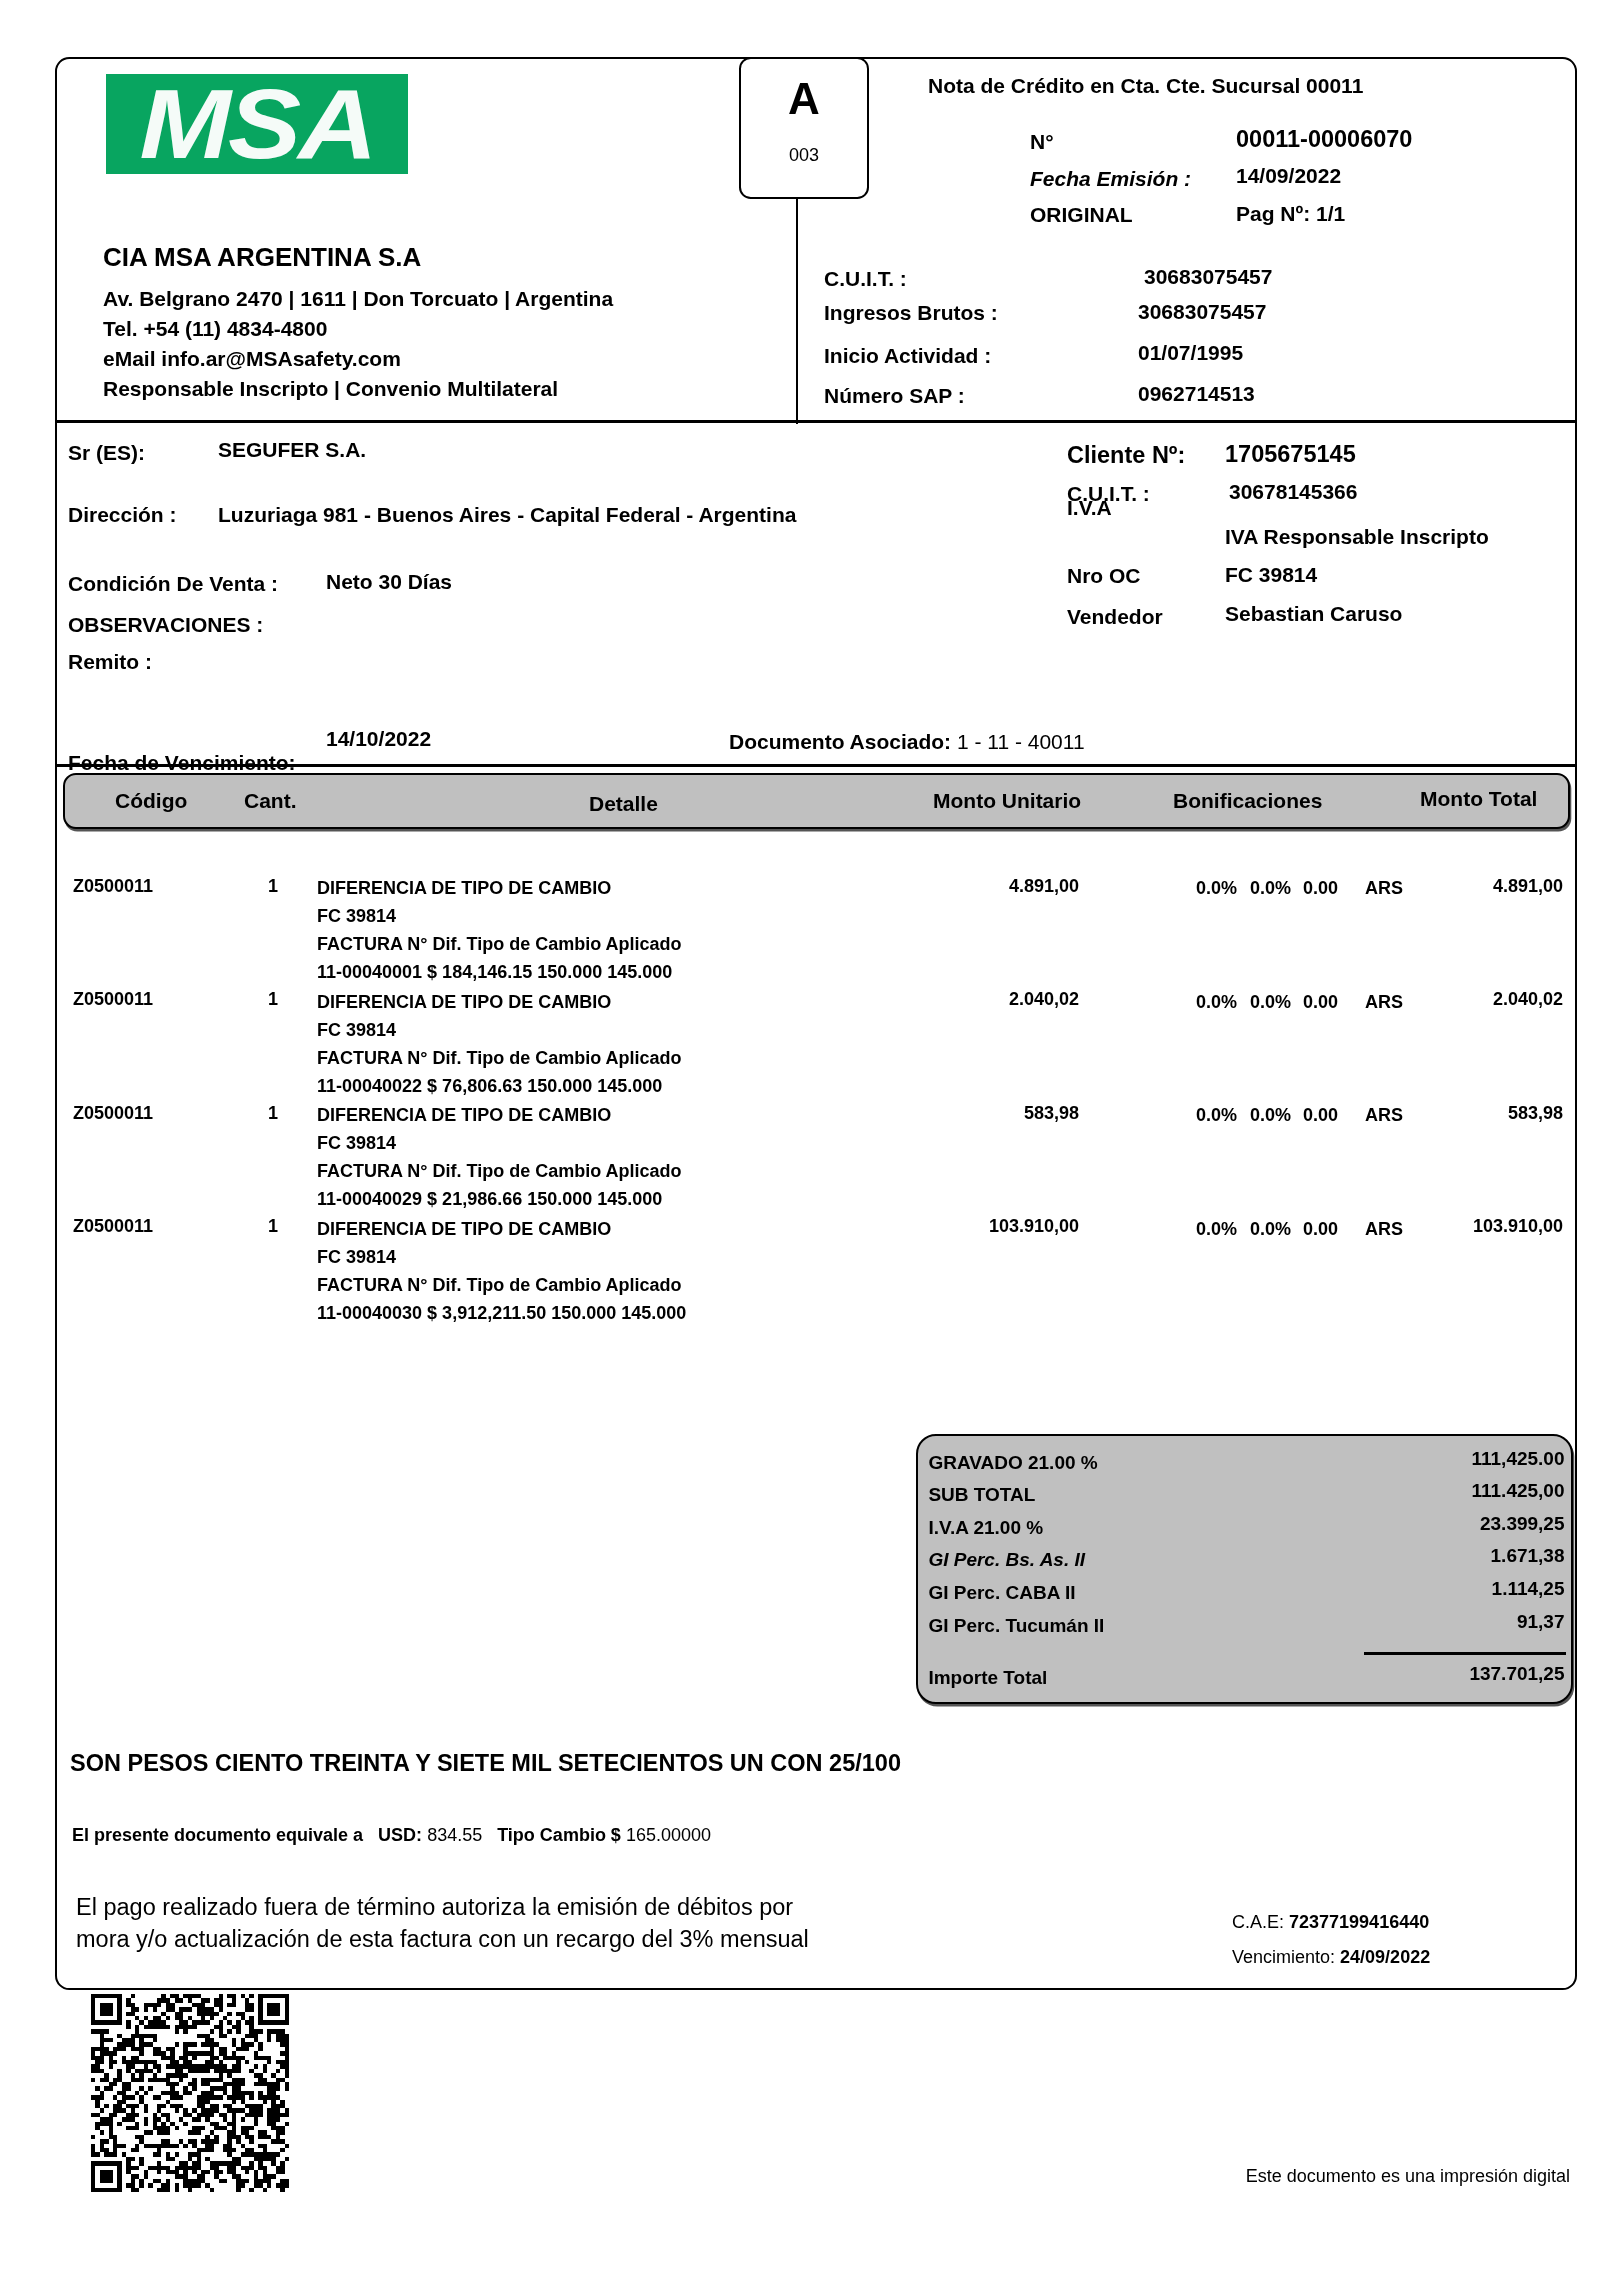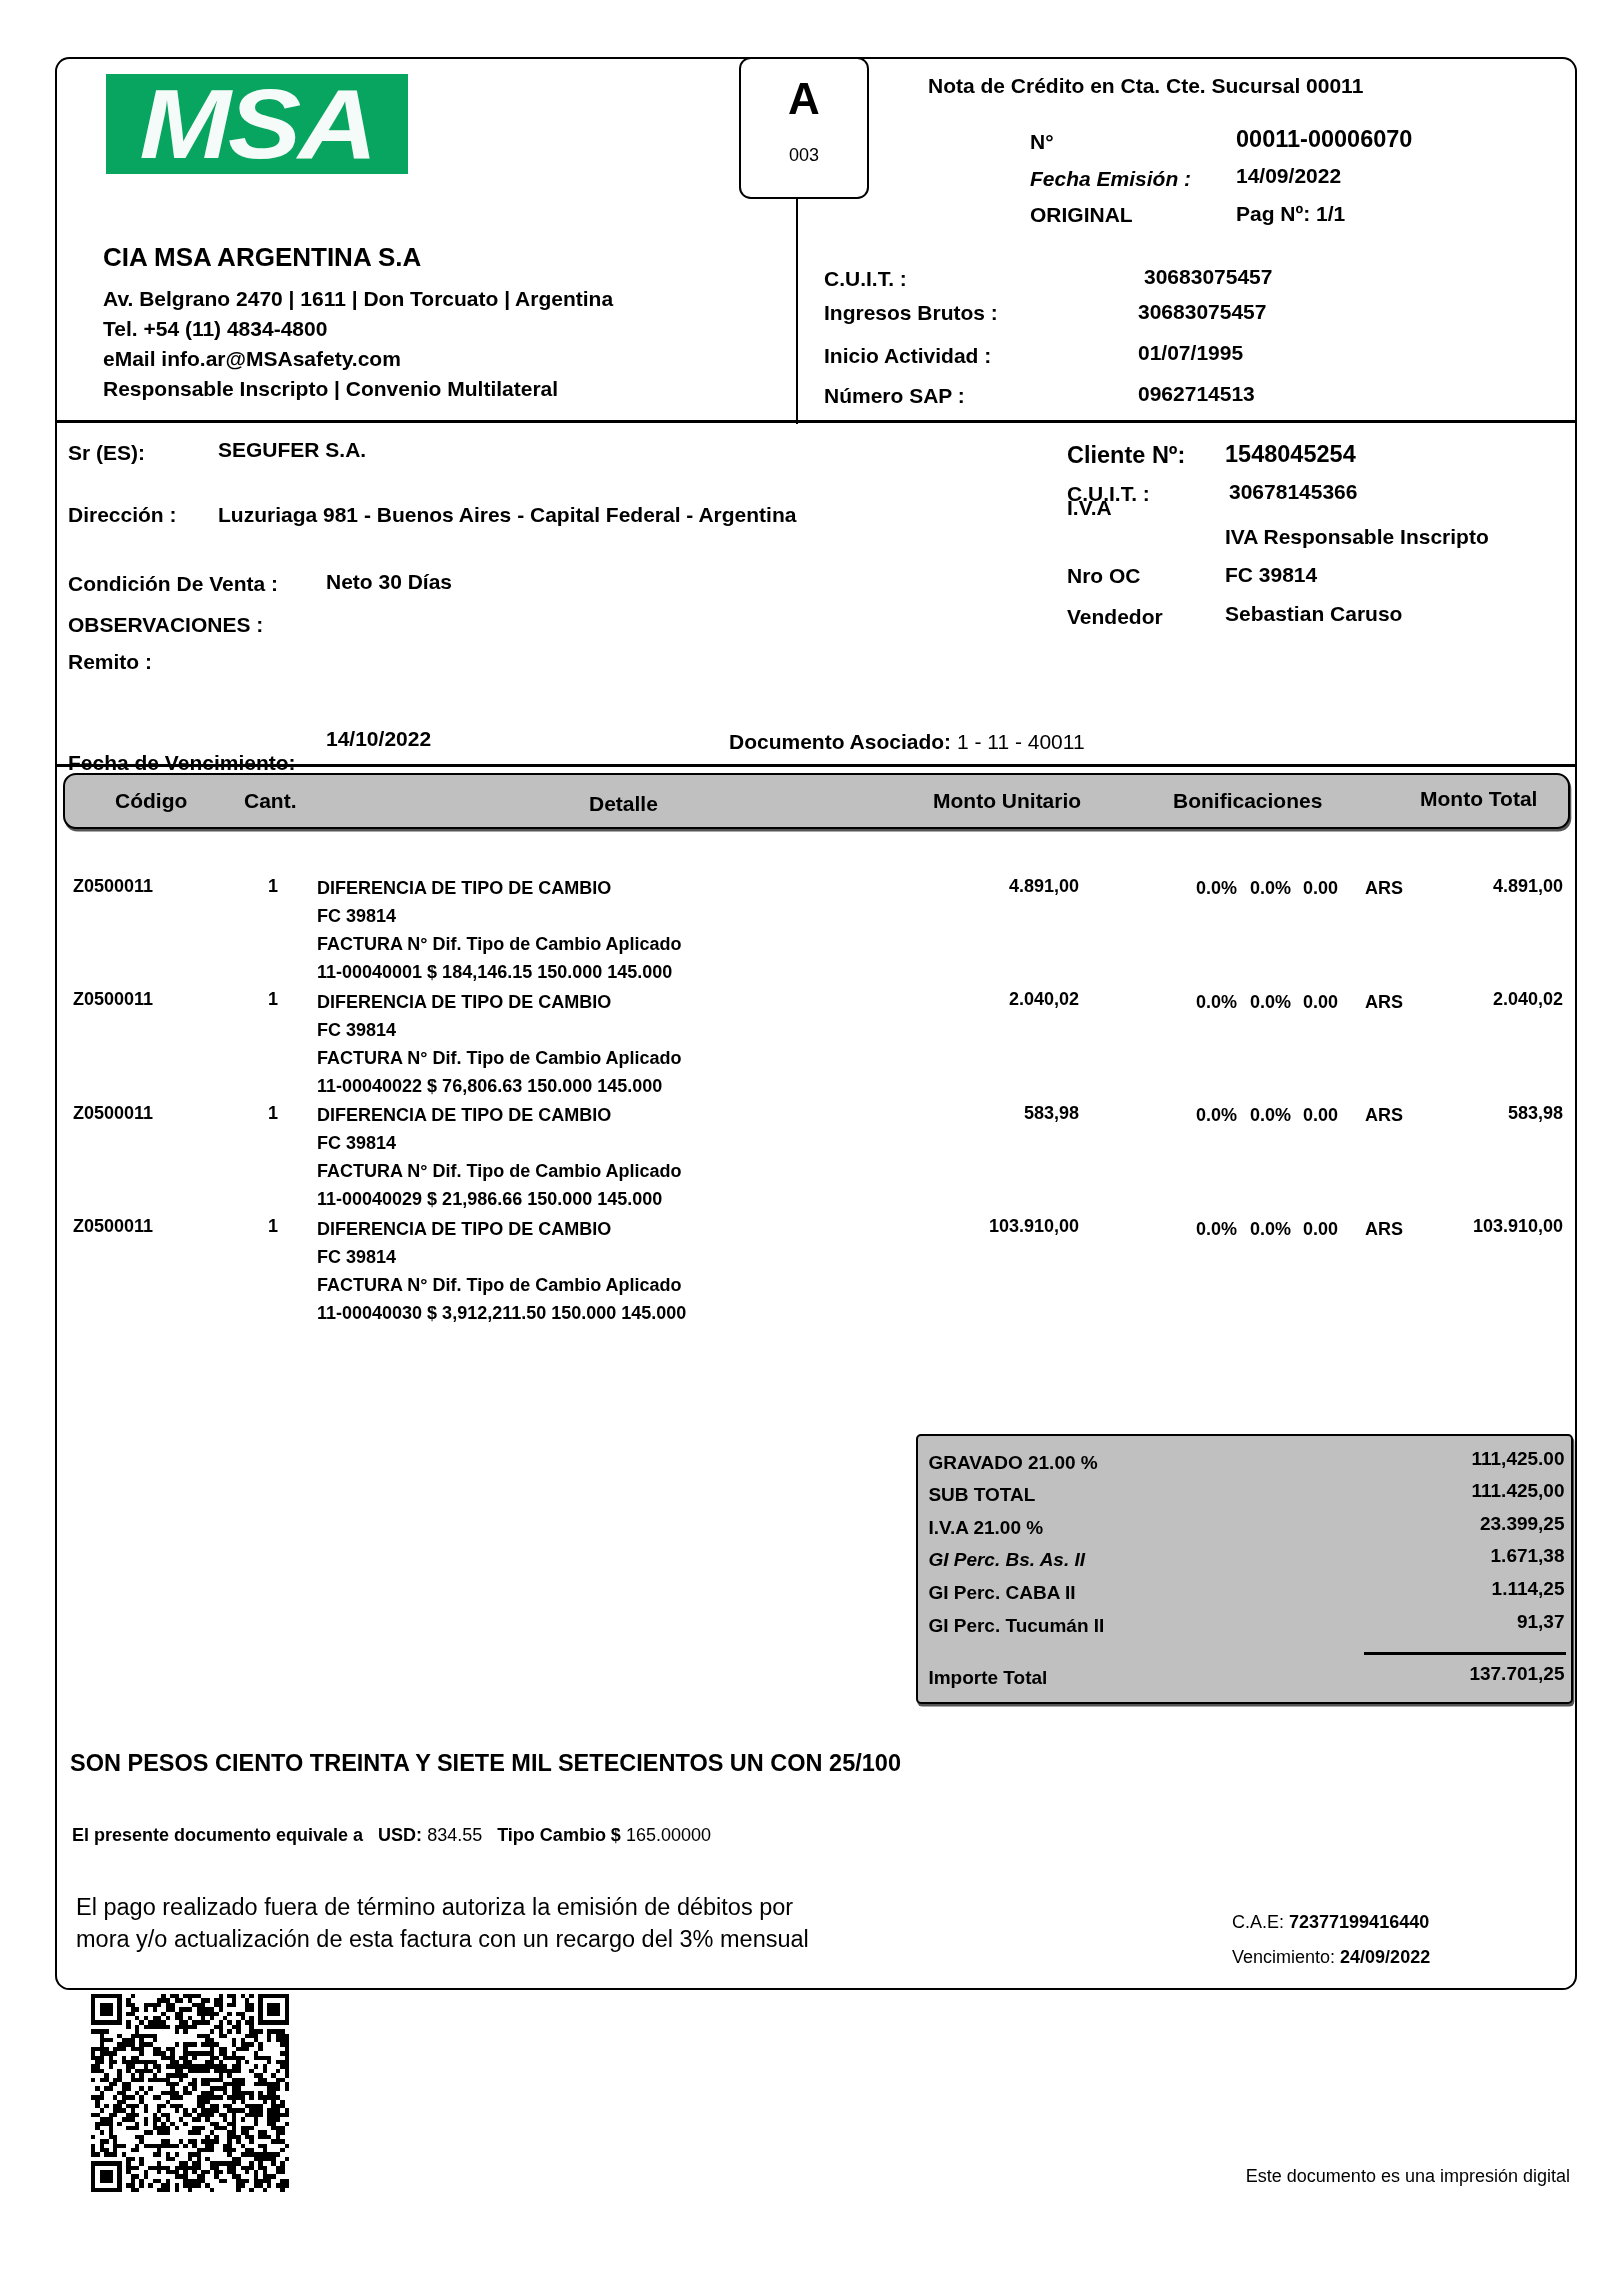--- a/index.html
+++ b/index.html
@@ -13,21 +13,21 @@
   .logo-green { position:absolute; left:0; top:0; width:302px; height:100px; background:#08a560; }
   .logo-msa { position:absolute; left:0; top:0; width:302px; height:100px; color:#f5fbf8; font-weight:bold; font-style:italic; font-size:98px; line-height:100px; text-align:center; letter-spacing:-2.6px; transform:scaleX(1.12); transform-origin:center; }
   .logo-tag { position:absolute; left:0; top:103px; width:302px; font-style:italic; font-weight:bold; font-size:34px; color:#2a2a2a; letter-spacing:-0.7px; }
   .typebox { position:absolute; left:739px; top:57px; width:130px; height:142px; border:2.6px solid #000; border-radius:11.7px; box-sizing:border-box; background:#fff; text-align:center; }
   .typebox .letter { font-size:44px; font-weight:bold; margin-top:15.6px; line-height:47px; }
   .typebox .code { font-size:18px; margin-top:23.5px; }
   .f32 { font-size:21px; }
   .f28 { font-size:18px; }
   .header-bar { position:absolute; left:63px; top:773px; width:1507px; height:56px; background:#c0c0c0; border:2.6px solid #000; border-radius:13px; box-sizing:border-box; box-shadow: 1.3px 2.6px 0 #555; }
   .header-bar span { position:absolute; top:14.3px; font-size:21px; font-weight:bold; }
-  .totals-box { position:absolute; left:916px; top:1434px; width:657px; height:270px; background:#c0c0c0; border:2.6px solid #000; border-radius:5px; box-sizing:border-box; box-shadow: 1.3px 2.6px 0 #555; }
+  .totals-box { position:absolute; left:916px; top:1434px; width:657px; height:270px; background:#c0c0c0; border:2.6px solid #000; border-radius:20px; box-sizing:border-box; box-shadow: 1.3px 2.6px 0 #555; }
   .totals-box .lbl { position:absolute; left:10.4px; font-size:19px; font-weight:bold; }
   .totals-box .val { position:absolute; right:6.5px; font-size:19px; font-weight:bold; text-align:right; }
   .qr { position:absolute; left:91px; top:1994px; width:198px; height:198px; }
   .right { text-align:right; }
 </style>
 </head>
 <body>
 
 <div class="frame"></div>
 <div class="hline" style="left:55px; top:420px; width:1522px; height:2.6px;"></div>
@@ -76,21 +76,21 @@
 <div class="abs b f32" style="left:68px; top:613px;">OBSERVACIONES :</div>
 <div class="abs b f32" style="left:68px; top:650px;">Remito :</div>
 <div class="abs b f32" style="left:68px; top:730px;margin-top:21px;">Fecha de Vencimiento:</div>
 <div class="abs b f32" style="left:326px; top:727px;text-align:right;">14/10/2022</div>
 <div class="abs f32" style="left:729px; top:730px;">
   <span class="b">Documento Asociado:</span>
   <span>1 - 11 - 40011</span>
 </div>
 
 <div class="abs b" style="left:1067px; top:442px; font-size:23.5px;">Cliente Nº:</div>
-<div class="abs b" style="left:1225px; top:441px; font-size:23.5px;">1548045254</div>
+<div class="abs b" style="left:1225px; top:441px; font-size:23.5px;">1705675145</div>
 <div class="abs b f32" style="left:1067px; top:482px;">C.U.I.T. :</div>
 <div class="abs b f32" style="left:1229px; top:480px;">30678145366</div>
 <div class="abs b f32" style="left:1067px; top:496px;">I.V.A</div>
 <div class="abs b f32" style="left:1225px; top:525px;">IVA Responsable Inscripto</div>
 <div class="abs b f32" style="left:1067px; top:564px;">Nro OC</div>
 <div class="abs b f32" style="left:1225px; top:563px;">FC 39814</div>
 <div class="abs b f32" style="left:1067px; top:605px;">Vendedor</div>
 <div class="abs b f32" style="left:1225px; top:602px;">Sebastian Caruso</div>
 
 <div class="header-bar">

